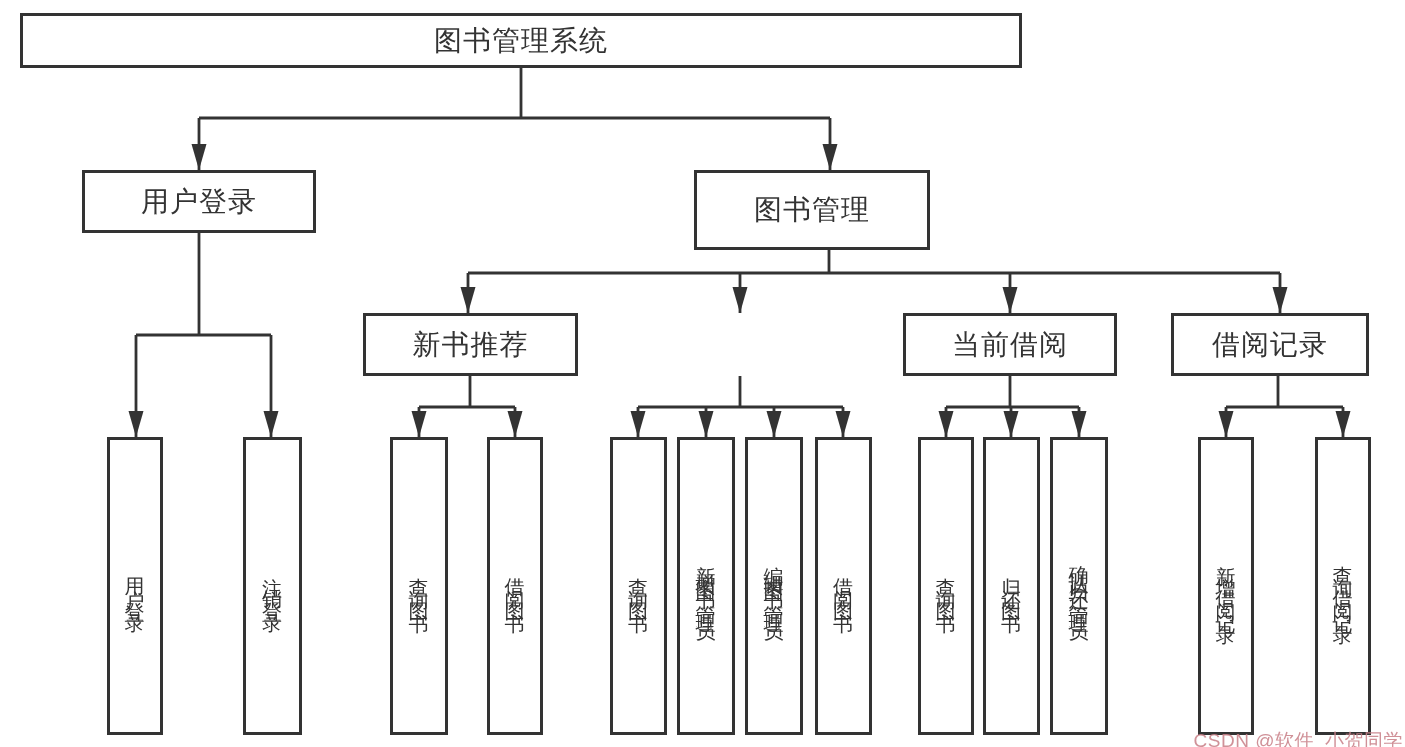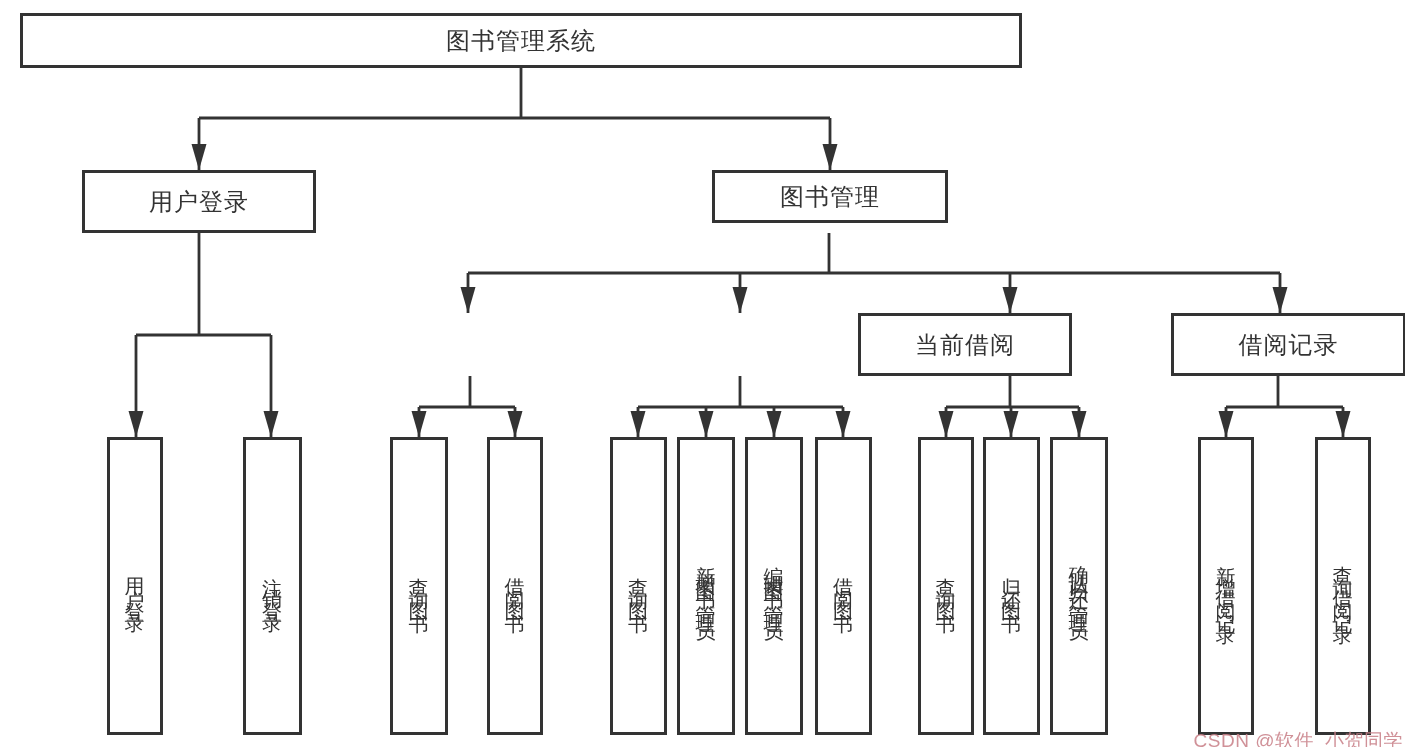--- a/index.html
+++ b/index.html
@@ -19,21 +19,21 @@
   }
   .node {
     position:absolute;
     box-sizing:border-box;
     background:#ffffff;
     border:3px solid #333333;
     color:#333333;
     display:flex;
     align-items:center;
     justify-content:center;
-    font-size:24px;
+    font-size:28px;
     letter-spacing:1px;
     line-height:1;
     z-index:2;
   }
   .vnode {
     writing-mode:vertical-rl;
     text-orientation:mixed;
     font-size:20px;
     letter-spacing:12px;
     padding:6px 0;
@@ -89,24 +89,25 @@
     <line x1="946" y1="407" x2="946" y2="437" marker-end="url(#arw)"></line>
     <line x1="1011" y1="407" x2="1011" y2="437" marker-end="url(#arw)"></line>
     <line x1="1079" y1="407" x2="1079" y2="437" marker-end="url(#arw)"></line>
     <line x1="1226" y1="407" x2="1226" y2="437" marker-end="url(#arw)"></line>
     <line x1="1343" y1="407" x2="1343" y2="437" marker-end="url(#arw)"></line>
   </svg>
 
   <div class="node" style="left:20px; top:13px; width:1002px; height:55px;">图书管理系统</div>
 
   <div class="node" style="left:82px; top:170px; width:234px; height:63px;">用户登录</div>
-  <div class="node" style="left:712px; top:170px; width:236px; height:53px;">图书管理</div>
+  <div class="node" style="left:694px; top:170px; width:236px; height:80px;">图书管理</div>
 
-  <div class="node" style="left:858px; top:313px; width:214px; height:63px;">当前借阅</div>
-  <div class="node" style="left:1171px; top:313px; width:235px; height:63px;">借阅记录</div>
+  <div class="node" style="left:363px; top:313px; width:215px; height:63px;">新书推荐</div>
+  <div class="node" style="left:903px; top:313px; width:214px; height:63px;">当前借阅</div>
+  <div class="node" style="left:1171px; top:313px; width:198px; height:63px;">借阅记录</div>
 
   <div class="node vnode" style="left:107px; top:437px; width:56px; height:298px;">用户登录</div>
   <div class="node vnode" style="left:243px; top:437px; width:59px; height:298px;">注销登录</div>
 
   <div class="node vnode" style="left:390px; top:437px; width:58px; height:298px;">查询图书</div>
   <div class="node vnode" style="left:487px; top:437px; width:56px; height:298px;">借阅图书</div>
 
   <div class="node vnode" style="left:610px; top:437px; width:57px; height:298px;">查询图书</div>
   <div class="node vnode long" style="left:677px; top:437px; width:58px; height:298px;">新增图书（管理员）</div>
   <div class="node vnode long" style="left:745px; top:437px; width:58px; height:298px;">编辑图书（管理员）</div>

